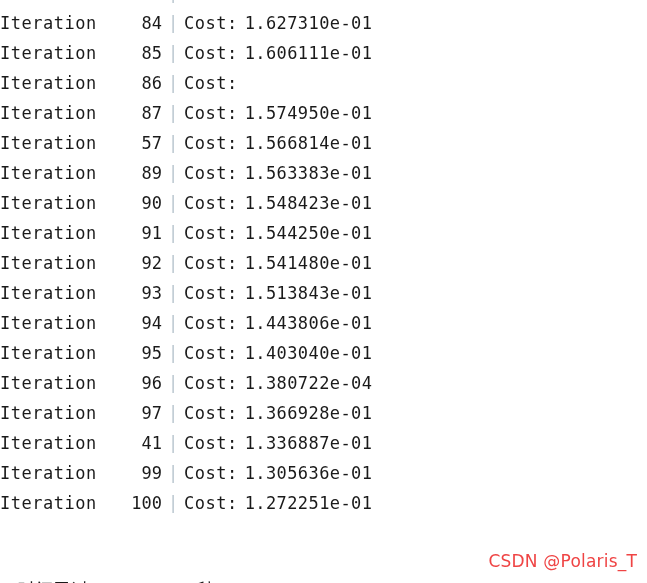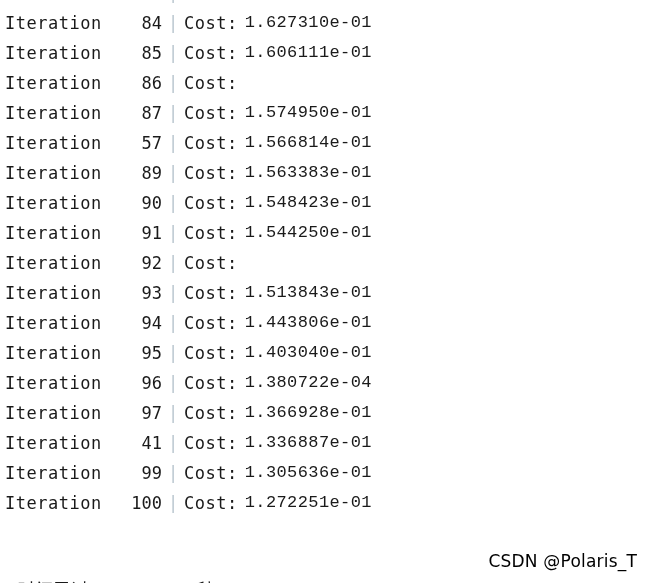--- a/index.html
+++ b/index.html
@@ -29,21 +29,20 @@
     white-space: pre;
     font-size: 17px;
     color: #1a1a1a;
     display: flex;
     align-items: center;
   }
 
   .col-label {
     display: inline-block;
     width: 120px;
-    padding-left: 5px;
     box-sizing: border-box;
     text-align: left;
     letter-spacing: 0.5px;
   }
 
   .col-index {
     display: inline-block;
     width: 42px;
     text-align: right;
   }
@@ -58,21 +57,20 @@
 
   .col-cost-label {
     display: inline-block;
     letter-spacing: 0.5px;
   }
 
   .col-cost-value {
     display: inline-block;
     padding-left: 7px;
     letter-spacing: 0.4px;
-    font-family: Liberation Mono, monospace;
   }
 
   
   #elapsed-line {
     position: absolute;
     left: 6px;
     top: 548px;
     font-family: "DejaVu Sans", "Liberation Sans", sans-serif;
     font-size: 18px;
     color: #1a1a1a;
@@ -85,39 +83,39 @@
     letter-spacing: 0.4px;
   }
 
   
   #watermark {
     position: absolute;
     right: 10px;
     top: 551px;
     font-family: "DejaVu Sans", "Liberation Sans", sans-serif;
     font-size: 17px;
-    color: #000000;
+    color: #ef4444;
     white-space: pre;
     letter-spacing: 0.2px;
   }
 </style>
 </head>
 <body>
 
 <div id="console-output">
     <div class="log-row"><span class="col-label">Iteration</span><span class="col-index">83</span><span class="col-sep">|</span><span class="col-cost-label">Cost:</span><span class="col-cost-value">1.649273e-01</span></div>
     <div class="log-row"><span class="col-label">Iteration</span><span class="col-index">84</span><span class="col-sep">|</span><span class="col-cost-label">Cost:</span><span class="col-cost-value">1.627310e-01</span></div>
     <div class="log-row"><span class="col-label">Iteration</span><span class="col-index">85</span><span class="col-sep">|</span><span class="col-cost-label">Cost:</span><span class="col-cost-value">1.606111e-01</span></div>
     <div class="log-row"><span class="col-label">Iteration</span><span class="col-index">86</span><span class="col-sep">|</span><span class="col-cost-label">Cost:</span></div>
     <div class="log-row"><span class="col-label">Iteration</span><span class="col-index">87</span><span class="col-sep">|</span><span class="col-cost-label">Cost:</span><span class="col-cost-value">1.574950e-01</span></div>
     <div class="log-row"><span class="col-label">Iteration</span><span class="col-index">57</span><span class="col-sep">|</span><span class="col-cost-label">Cost:</span><span class="col-cost-value">1.566814e-01</span></div>
     <div class="log-row"><span class="col-label">Iteration</span><span class="col-index">89</span><span class="col-sep">|</span><span class="col-cost-label">Cost:</span><span class="col-cost-value">1.563383e-01</span></div>
     <div class="log-row"><span class="col-label">Iteration</span><span class="col-index">90</span><span class="col-sep">|</span><span class="col-cost-label">Cost:</span><span class="col-cost-value">1.548423e-01</span></div>
     <div class="log-row"><span class="col-label">Iteration</span><span class="col-index">91</span><span class="col-sep">|</span><span class="col-cost-label">Cost:</span><span class="col-cost-value">1.544250e-01</span></div>
-    <div class="log-row"><span class="col-label">Iteration</span><span class="col-index">92</span><span class="col-sep">|</span><span class="col-cost-label">Cost:</span></div>
+    <div class="log-row"><span class="col-label">Iteration</span><span class="col-index">92</span><span class="col-sep">|</span><span class="col-cost-label">Cost:</span><span class="col-cost-value">1.541480e-01</span></div>
     <div class="log-row"><span class="col-label">Iteration</span><span class="col-index">93</span><span class="col-sep">|</span><span class="col-cost-label">Cost:</span><span class="col-cost-value">1.513843e-01</span></div>
     <div class="log-row"><span class="col-label">Iteration</span><span class="col-index">94</span><span class="col-sep">|</span><span class="col-cost-label">Cost:</span><span class="col-cost-value">1.443806e-01</span></div>
     <div class="log-row"><span class="col-label">Iteration</span><span class="col-index">95</span><span class="col-sep">|</span><span class="col-cost-label">Cost:</span><span class="col-cost-value">1.403040e-01</span></div>
     <div class="log-row"><span class="col-label">Iteration</span><span class="col-index">96</span><span class="col-sep">|</span><span class="col-cost-label">Cost:</span><span class="col-cost-value">1.380722e-04</span></div>
     <div class="log-row"><span class="col-label">Iteration</span><span class="col-index">97</span><span class="col-sep">|</span><span class="col-cost-label">Cost:</span><span class="col-cost-value">1.366928e-01</span></div>
     <div class="log-row"><span class="col-label">Iteration</span><span class="col-index">41</span><span class="col-sep">|</span><span class="col-cost-label">Cost:</span><span class="col-cost-value">1.336887e-01</span></div>
     <div class="log-row"><span class="col-label">Iteration</span><span class="col-index">99</span><span class="col-sep">|</span><span class="col-cost-label">Cost:</span><span class="col-cost-value">1.305636e-01</span></div>
     <div class="log-row"><span class="col-label">Iteration</span><span class="col-index">100</span><span class="col-sep">|</span><span class="col-cost-label">Cost:</span><span class="col-cost-value">1.272251e-01</span></div>
   </div>
 

